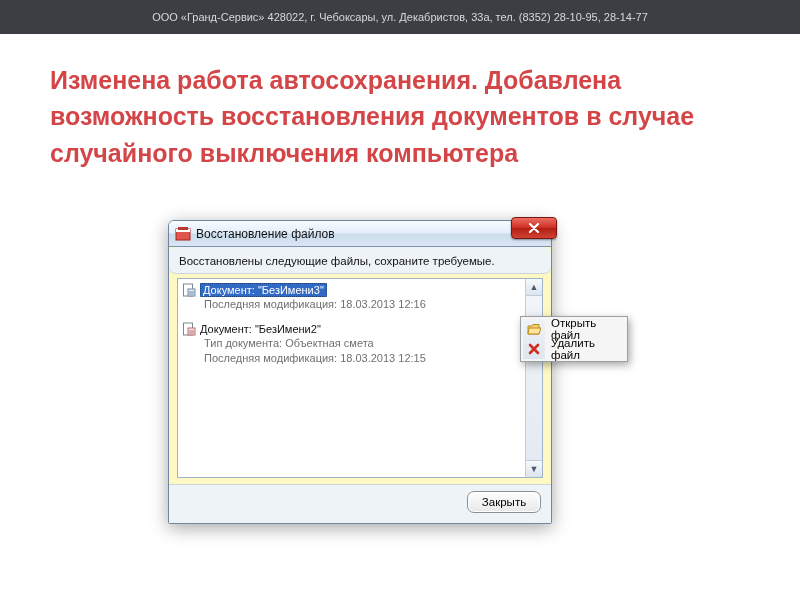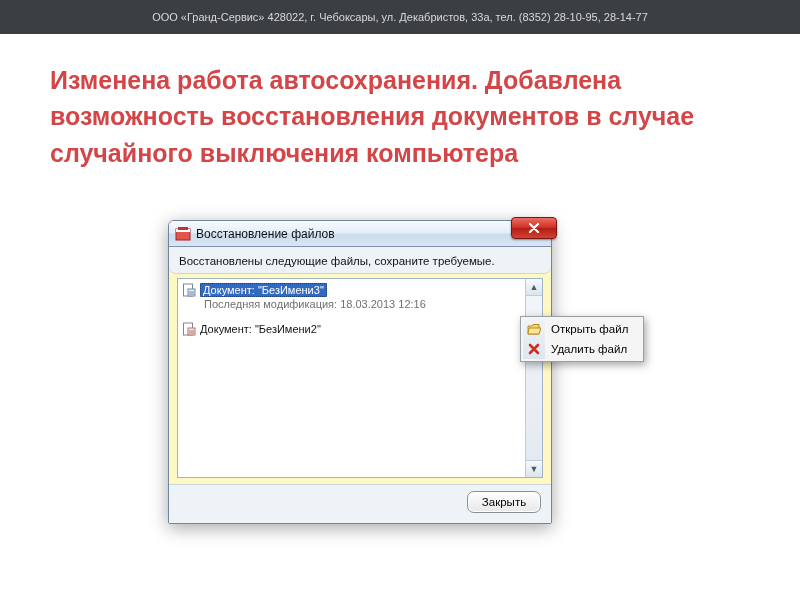--- a/index.html
+++ b/index.html
@@ -131,21 +131,21 @@
     border: 1px solid #8a8f95;
     border-radius: 7px;
     cursor: pointer;
     box-shadow: inset 0 0 0 1px #fff;
   }
 
   .context-menu {
     position: absolute;
     left: 520px;
     top: 316px;
-    width: 124px;
+    width: 108px;
     background: #f5f5f5;
     border: 1px solid #9a9fa5;
     box-shadow: 2px 3px 8px rgba(0,0,0,0.35);
     padding: 2px;
     font-size: 11.5px;
   }
   .context-menu .strip {
     position:absolute; left:2px; top:2px; bottom:2px; width:22px;
     background: linear-gradient(#f0f3f7,#dde6ef);
   }
@@ -209,20 +209,24 @@
       <div class="entry-head">
         <span class="entry-icon">
           <svg viewBox="0 0 14 14">
               <rect x="1.5" y="1" width="9" height="12" fill="#fff" stroke="#7a8896"></rect>
               <rect x="6" y="6" width="7" height="7" fill="#f7e8e8" stroke="#b86f6f"></rect>
               <path d="M7 9h5M7 11h5" stroke="#b86f6f"></path>
             </svg>
         </span>
         <span>Документ: "БезИмени2"</span>
       </div>
+      <div class="entry-details">
+        <div><span>Тип документа:</span> <span>Объектная смета</span></div>
+        <div><span>Последняя модификация:</span> <span>18.03.2013 12:15</span></div>
+      </div>
     </div>
 
     <div class="listbox-scroll">
       <div class="scroll-btn">▲</div>
       <div class="scroll-btn bottom">▼</div>
     </div>
   </div>
 
   <div class="button-row">
     <button class="btn">Закрыть</button>

